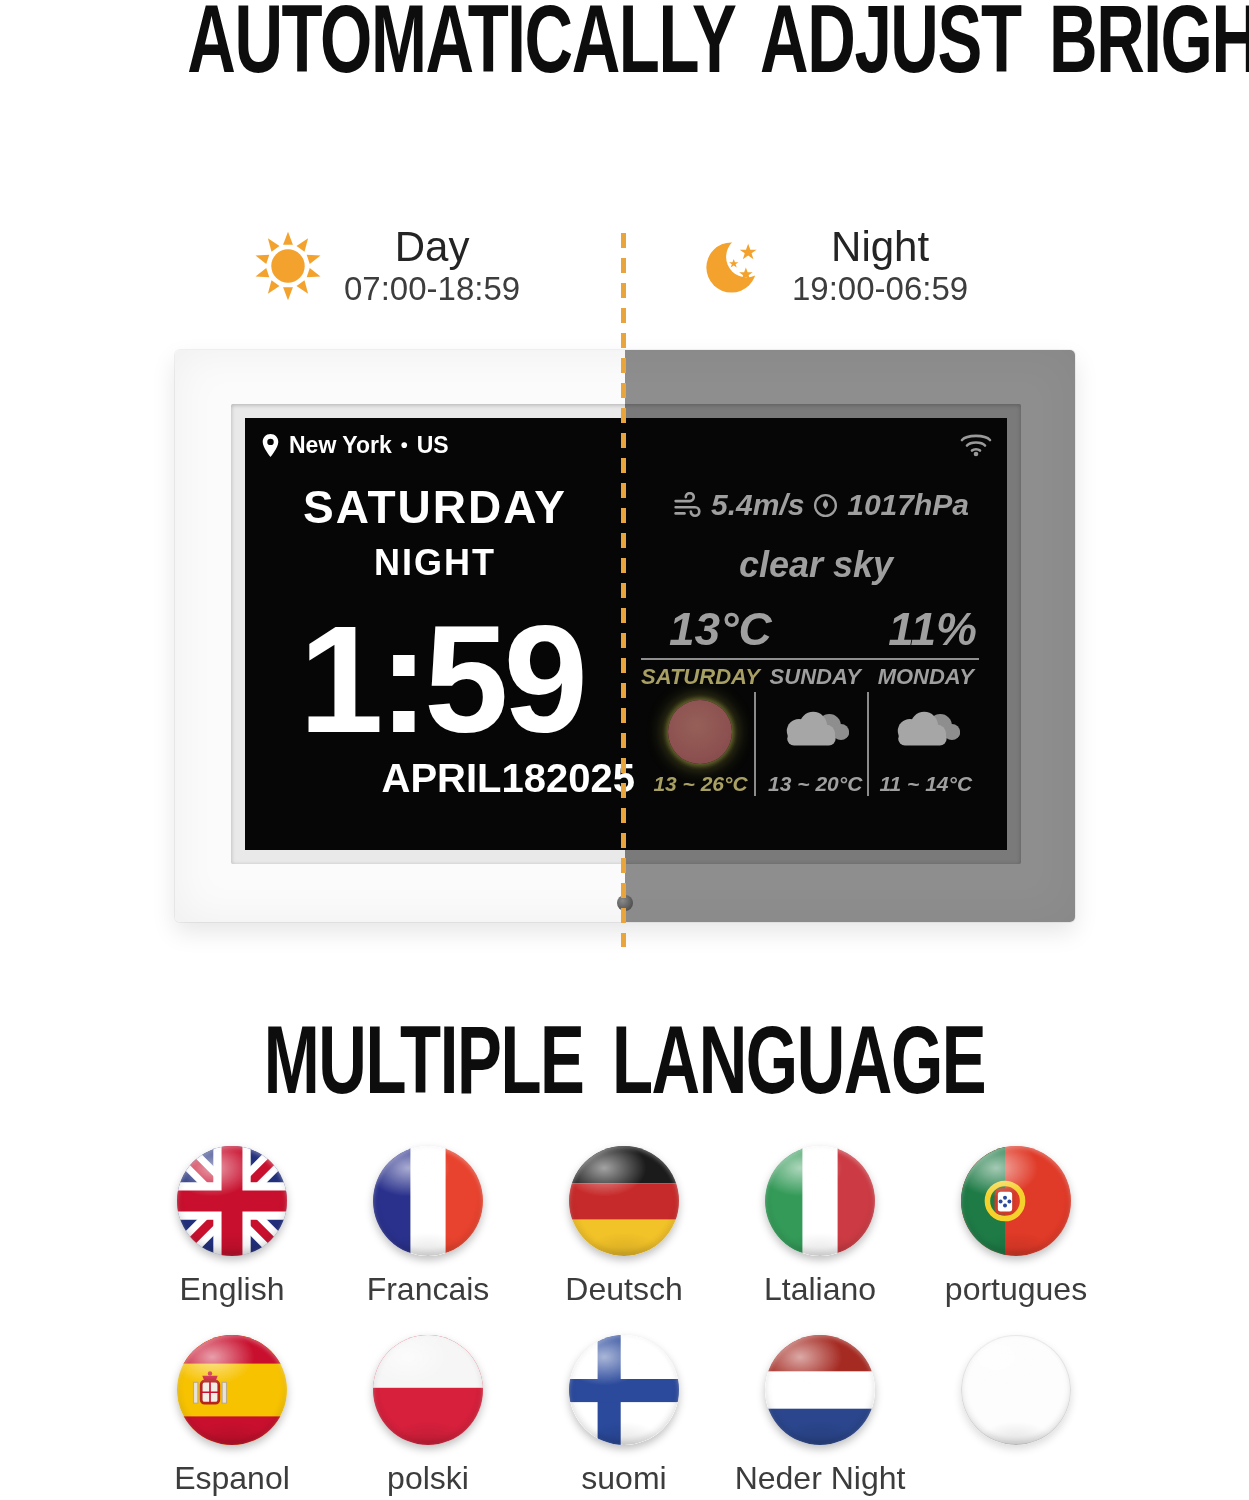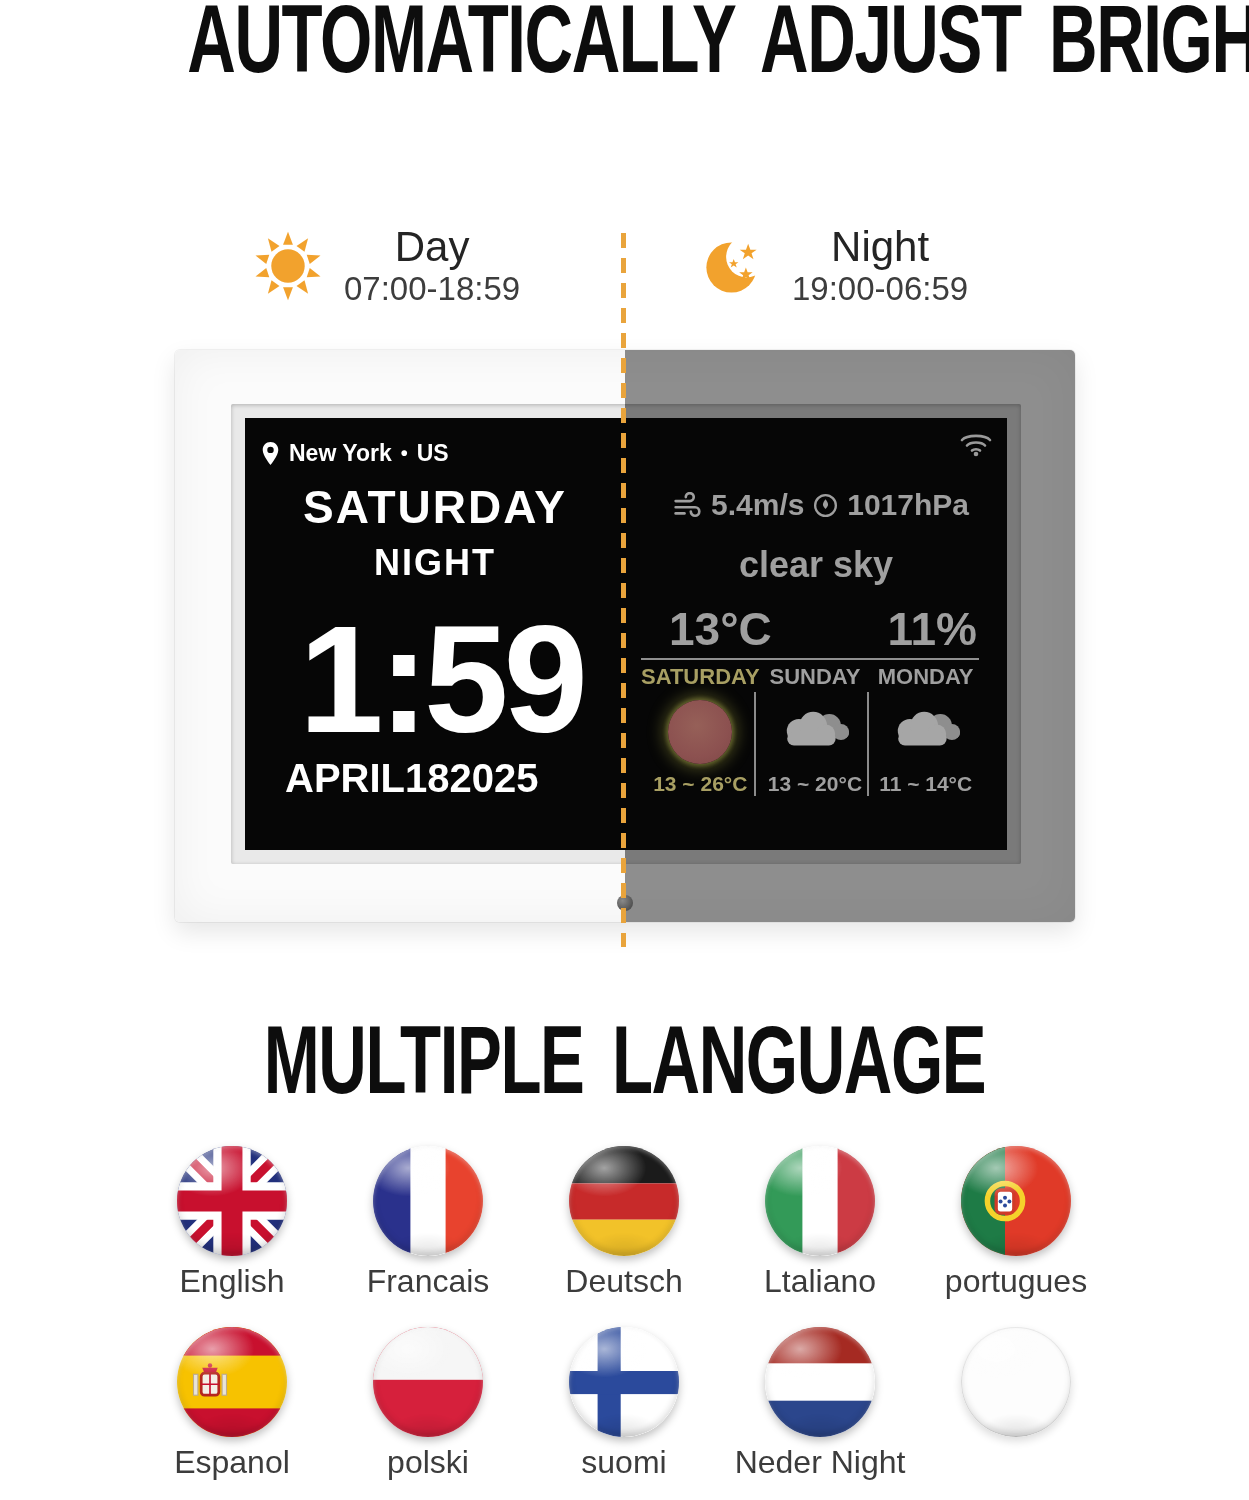--- a/index.html
+++ b/index.html
@@ -46,38 +46,38 @@
   .screen {
     position:absolute; left:70px; top:68px; width:762px; height:432px; background:#060606; overflow:hidden;
   }
   .btn-dot {
     position:absolute; left:50%; bottom:11px; width:16px; height:16px; margin-left:-8px; border-radius:50%;
     background:radial-gradient(circle at 35% 35%, #8a8a8a, #3b3b3b);
   }
 
   
   .loc { position:absolute; top:14px; left:16px; display:flex; align-items:center; gap:9px;
-         color:#ffffff; font-size:23px; font-weight:700; z-index:5;margin-top:8px; }
+         color:#ffffff; font-size:23px; font-weight:700; z-index:5; }
   .loc .pin { width:19px; height:25px; display:inline-flex; }
   .loc-dot { font-size:20px; }
   .wifi { position:absolute; top:12px; right:14px; width:34px; height:27px; z-index:5; }
 
   
   .clock-half { position:absolute; left:0; top:0; width:380px; height:432px; color:#ffffff; }
   .clk-day  { position:absolute; top:62px;  left:0; width:100%; text-align:center;
               font-size:46px; font-weight:700; letter-spacing:2px; }
   .clk-period { position:absolute; top:124px; left:0; width:100%; text-align:center;
               font-size:36px; font-weight:700; letter-spacing:2px; }
   .clk-time { position:absolute; top:178px; left:0; width:100%; text-align:center;
               font-size:152px; font-weight:700; letter-spacing:-5px; line-height:1.1;padding-left:6px; }
   .date-row { position:absolute; top:338px; left:32px; width:358px; display:flex;
-              justify-content:flex-start; font-size:40px; font-weight:700;margin-left:8px; }
-
-  
-  .weather-half { position:absolute; left:380px; top:0; width:382px; height:488px; color:#9f9f9f; }
+              justify-content:flex-end; font-size:40px; font-weight:700; }
+
+  
+  .weather-half { position:absolute; left:380px; top:0; width:382px; height:488px; color:#9f9f9f;font-style:italic; }
   .metrics { position:absolute; top:70px; left:0; width:100%; display:flex;
              justify-content:space-between; padding:0 38px 0 48px; box-sizing:border-box;
              font-size:30px; font-weight:700; }
   .metric { display:flex; align-items:center; gap:8px; }
   .micon { display:inline-flex; }
   .cond { position:absolute; top:126px; left:0; width:100%; text-align:center;
           font-size:36px; font-weight:700; }
   .th-row { position:absolute; top:184px; left:0; width:100%; display:flex;
             justify-content:space-between; padding:0 30px 0 44px; box-sizing:border-box;
             font-size:46px; font-weight:700; }
@@ -102,21 +102,21 @@
                justify-items:center; }
   .lang { display:flex; flex-direction:column; align-items:center; }
   .flag { position:relative; width:110px; height:110px; border-radius:50%; overflow:hidden;
           box-shadow:0 4px 9px rgba(0,0,0,0.25); background:#fff; }
   .flag svg { display:block; width:100%; height:100%; }
   .flag::after { content:""; position:absolute; inset:0; border-radius:50%;
     background:radial-gradient(ellipse 62% 42% at 32% 20%, rgba(255,255,255,0.60), rgba(255,255,255,0) 62%),
                radial-gradient(ellipse 72% 46% at 50% 104%, rgba(0,0,0,0.14), rgba(0,0,0,0) 55%);
     box-shadow:inset 0 2px 4px rgba(255,255,255,0.35), inset 0 -3px 7px rgba(0,0,0,0.16); }
   .flag[data-flag="blank"] { background:#fdfdfd; box-shadow:0 4px 9px rgba(0,0,0,0.14), inset 0 0 0 1px #e6e6e6; }
-  .lang-label { margin-top:7px; font-size:32px; color:#3c3c3c; min-height:38px; }
+  .lang-label { margin-top:15px; font-size:32px; color:#3c3c3c; min-height:38px; }
 </style>
 </head>
 <body>
 
 <div class="canvas">
 
   <div class="big-title" id="main-title">
     <span class="condensed">AUTOMATICALLY ADJUST BRIGHTNESS</span>
   </div>
 

